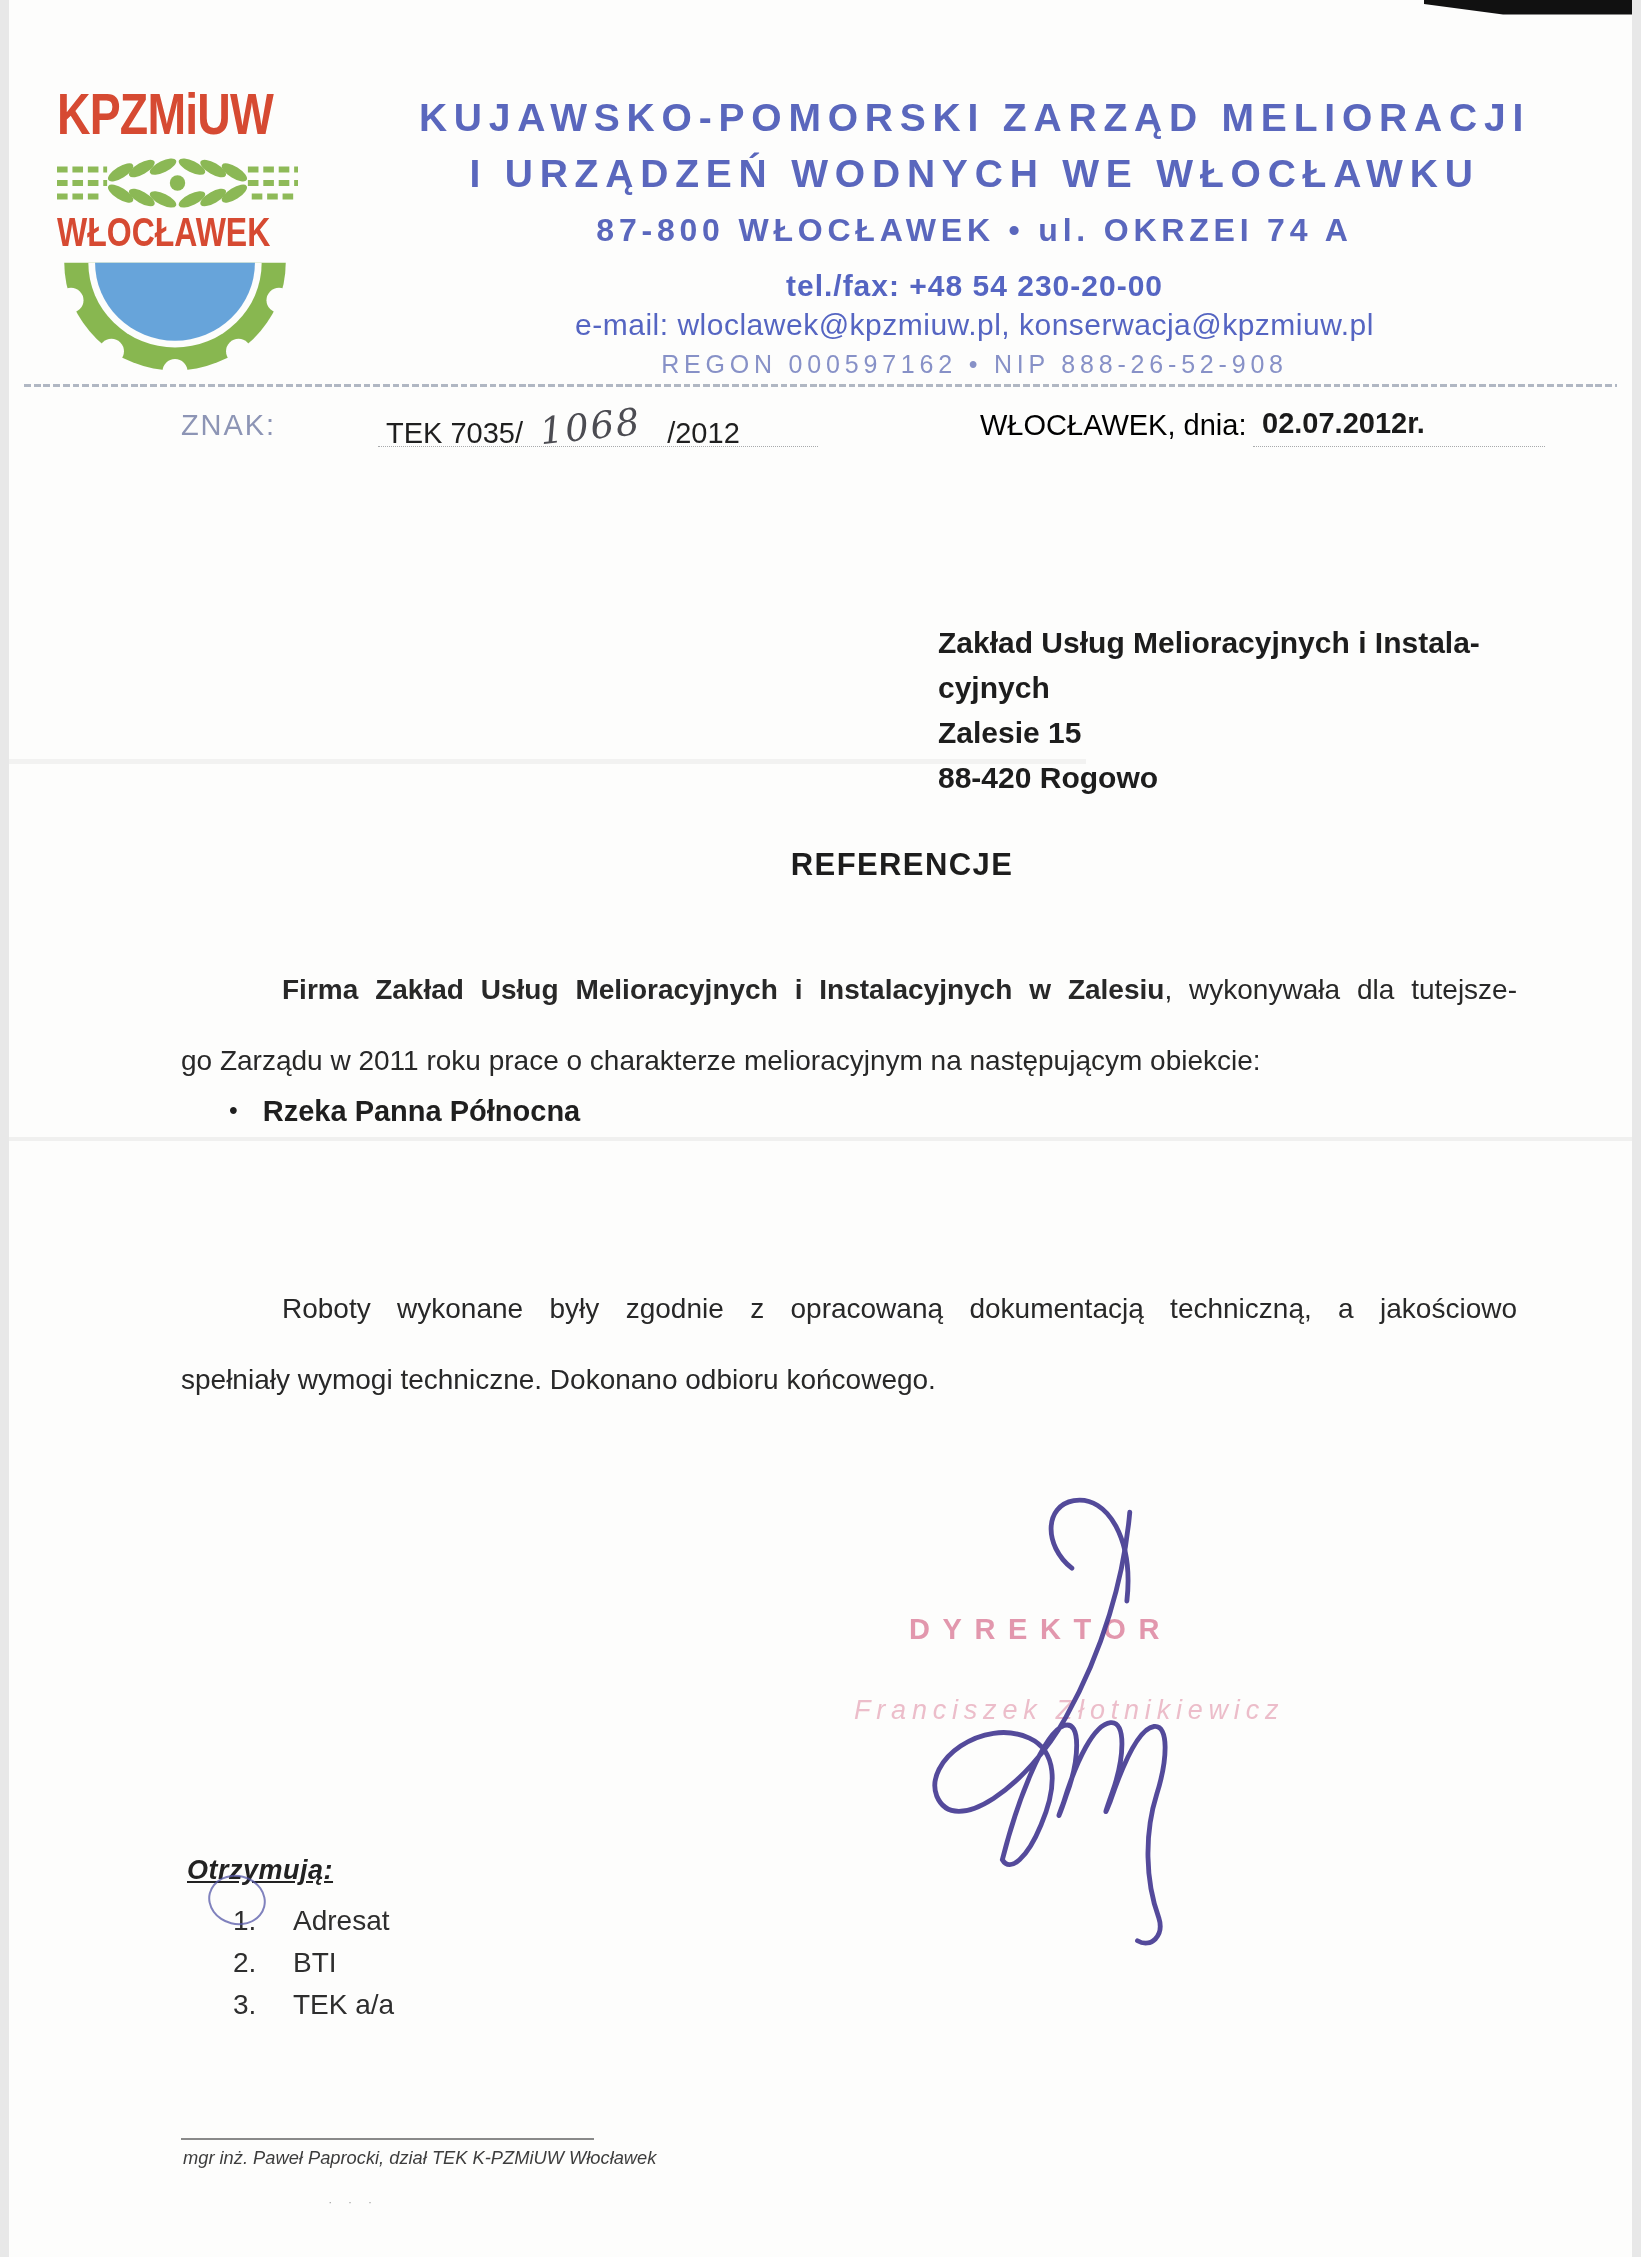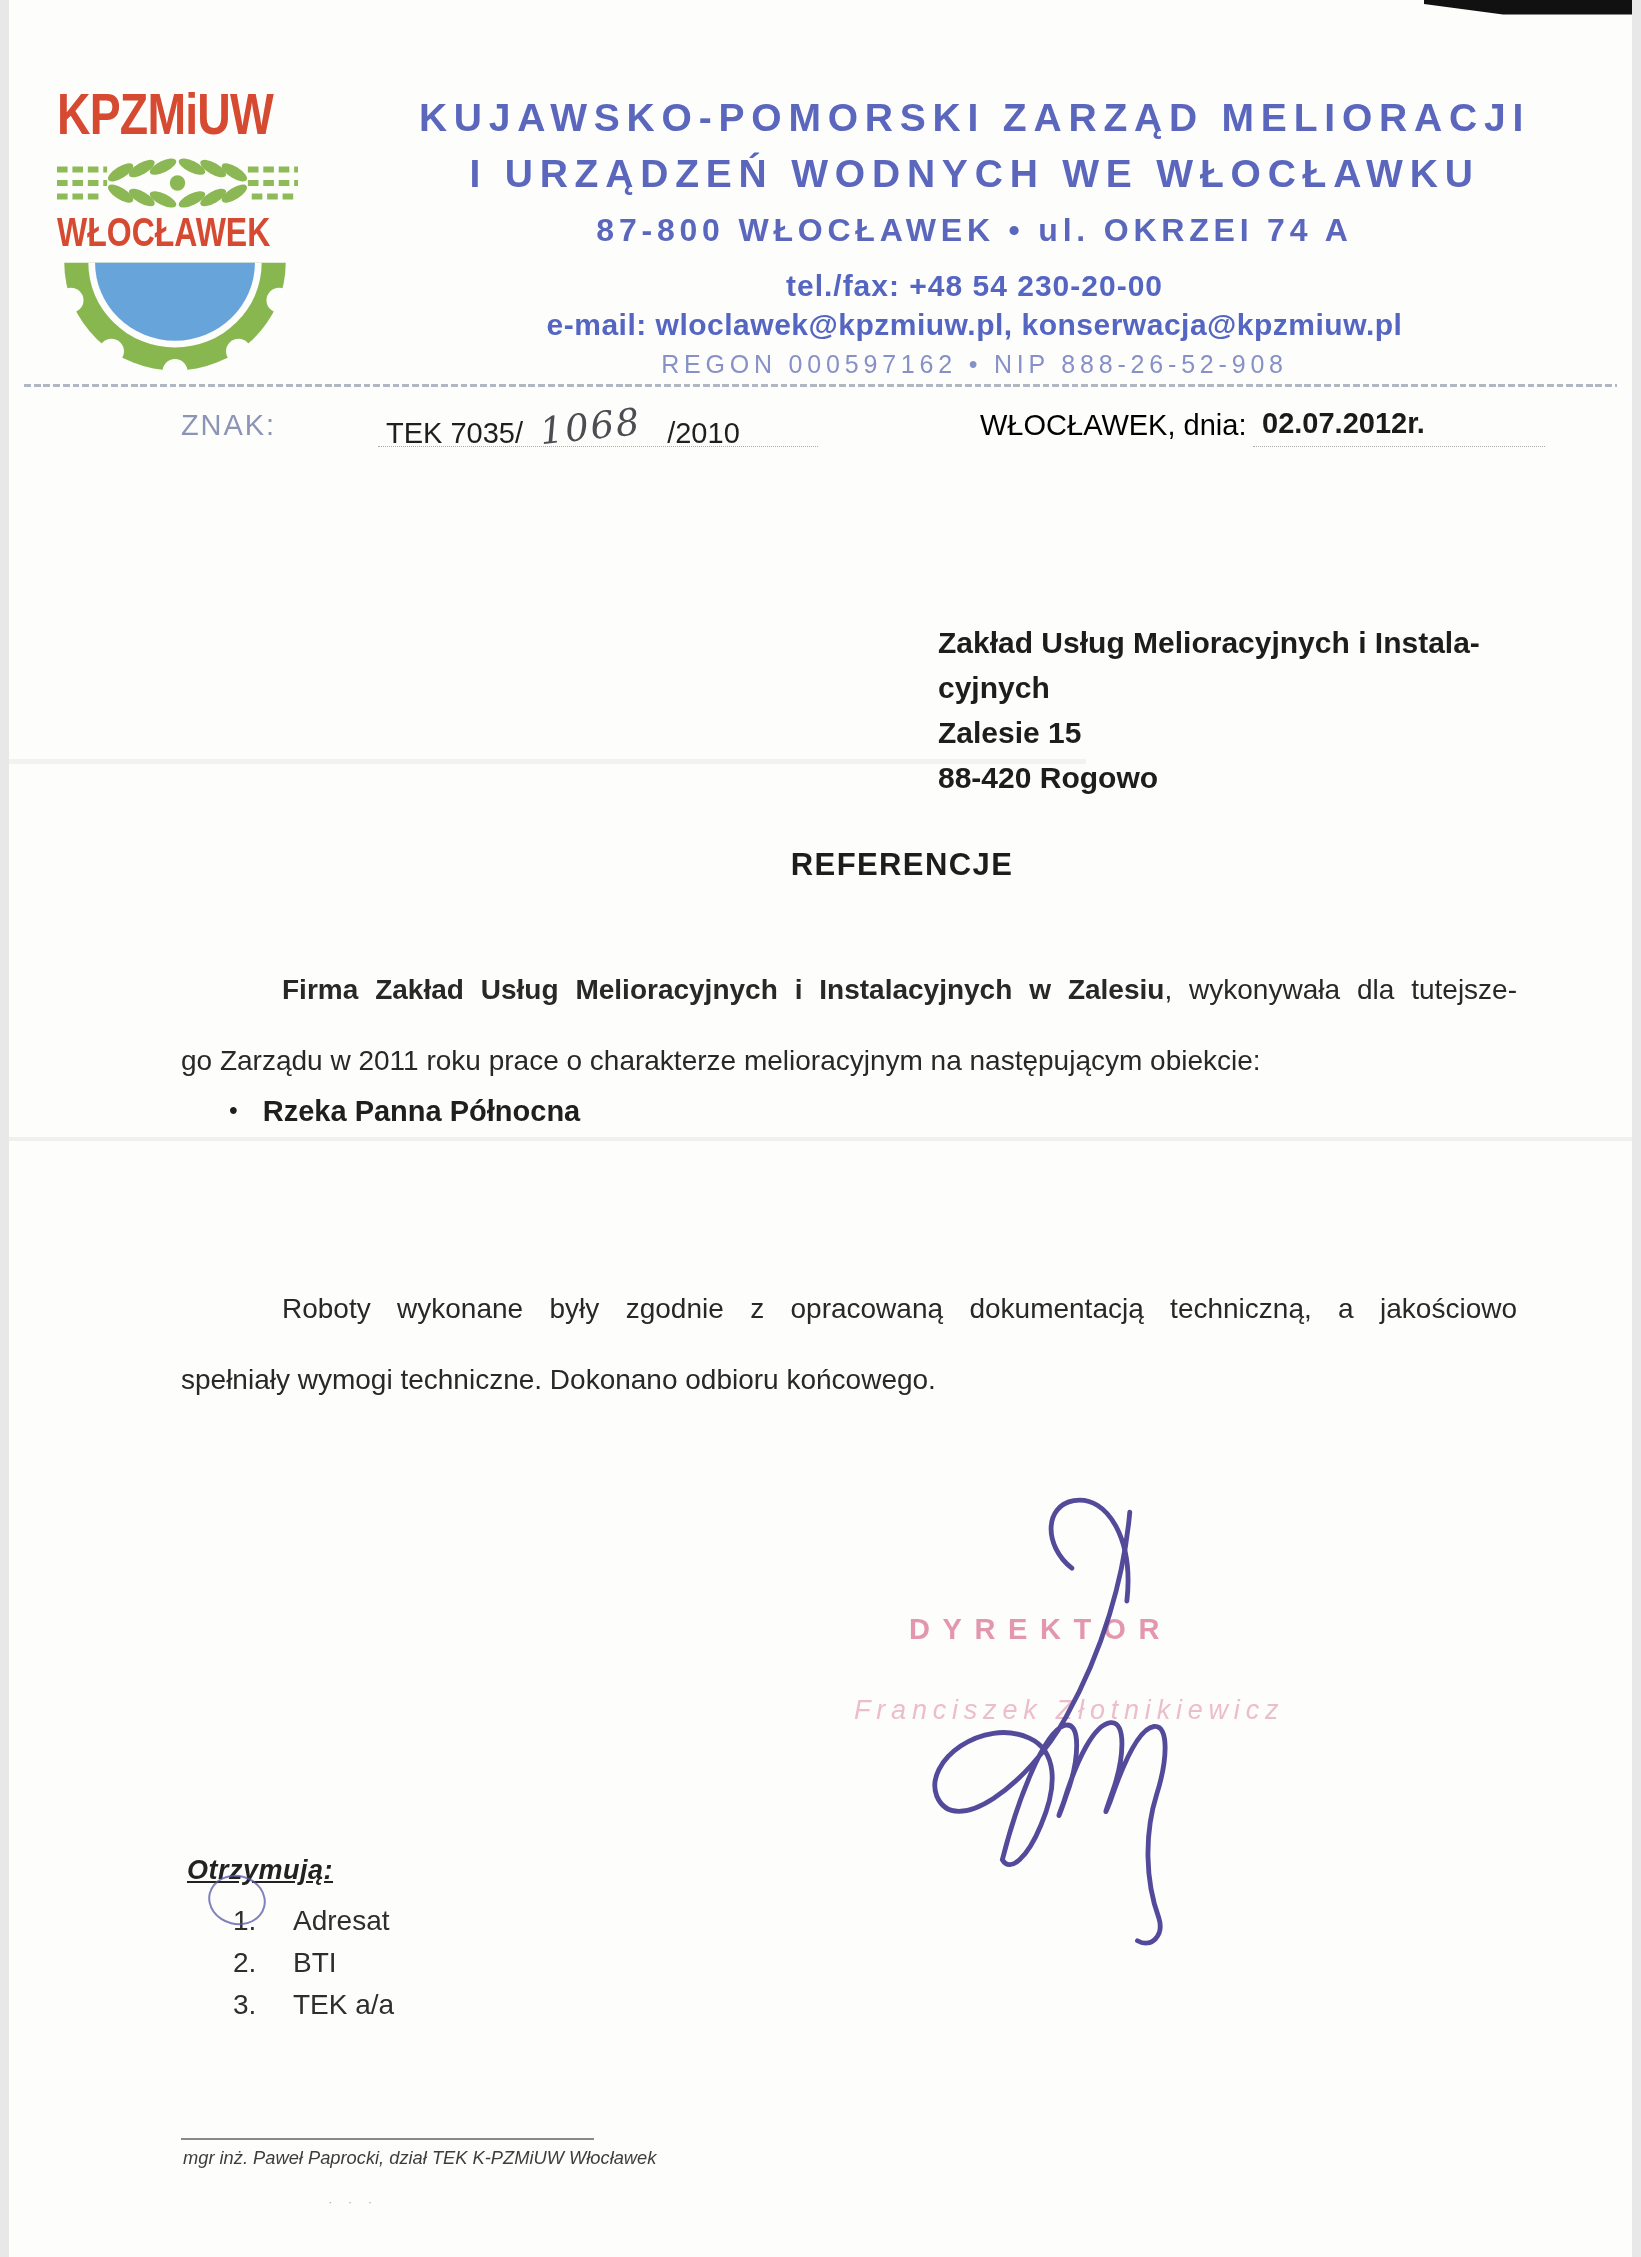--- a/index.html
+++ b/index.html
@@ -24,21 +24,21 @@
     position:absolute; left:0; top:127px; font-size:40px; font-weight:bold; color:#d64a32;
     transform:scaleX(.80); transform-origin:left top; white-space:nowrap; line-height:1;
   }
   .logo-emblem{position:absolute; left:1.9px; top:170px;}
   
   .hdr{position:absolute; left:309px; width:1313px; text-align:center; white-space:nowrap; line-height:1;}
   .hdr1{top:98px; font-size:39px; font-weight:bold; letter-spacing:6.8px; color:#5a67bd;}
   .hdr2{top:154px; font-size:39px; font-weight:bold; letter-spacing:6.8px; color:#5a67bd;}
   .hdr3{top:214px; font-size:32px; font-weight:bold; letter-spacing:4.8px; color:#5a67bd;}
   .hdr4{top:271px; font-size:30px; font-weight:bold; letter-spacing:1px; color:#5565c2;}
-  .hdr5{top:310px; font-size:30px; font-weight:bold; letter-spacing:0.5px; color:#5565c2;}
+  .hdr5{top:310px; font-size:30px; font-weight:normal; letter-spacing:0.5px; color:#5565c2;}
   .hdr6{top:352px; font-size:25px; letter-spacing:4.8px; color:#8791c7;}
   .hsep{
     position:absolute; left:15.4px; right:15.4px; top:384px; height:2.9px; opacity:.75;
     background:repeating-linear-gradient(90deg,#97a0b0 0 6.8px, rgba(151,160,176,0) 6.8px 9.7px);
   }
   
   .znak-label{position:absolute; left:172px; top:409px; font-size:29px; color:#8d95b5; letter-spacing:1.9px;}
   .znak-value{position:absolute; left:377px; top:409px; font-size:29px; color:#1f1f1f; white-space:nowrap;}
   .znak-value .hand{
     display:inline-block; font-family:"DejaVu Serif",serif; font-style:italic; font-size:37px;
@@ -142,21 +142,21 @@
   <div class="hdr hdr1">KUJAWSKO-POMORSKI ZARZĄD MELIORACJI</div>
   <div class="hdr hdr2">I URZĄDZEŃ WODNYCH WE WŁOCŁAWKU</div>
   <div class="hdr hdr3">87-800 WŁOCŁAWEK  •  ul. OKRZEI 74 A</div>
   <div class="hdr hdr4">tel./fax:  +48 54 230-20-00</div>
   <div class="hdr hdr5">e-mail:  wloclawek@kpzmiuw.pl, konserwacja@kpzmiuw.pl</div>
   <div class="hdr hdr6">REGON 000597162  •  NIP 888-26-52-908</div>
   <div class="hsep"></div>
 
   <div class="znak-label">ZNAK:</div>
   <div class="znak-value">
-    <span class="typed">TEK 7035/</span><span class="hand">1068</span><span class="typed">/2010</span>
+    <span class="typed">TEK 7035/</span><span class="hand">1068</span><span class="typed">/2012</span>
   </div>
   <div class="dotline dl1"></div>
   <div class="place-date-label">WŁOCŁAWEK, dnia:</div>
   <div class="date-value">02.07.2012r.</div>
   <div class="dotline dl2"></div>
 
   <div class="addressee">
     <div>Zakład Usług Melioracyjnych i Instala-</div>
     <div>cyjnych</div>
     <div>Zalesie 15</div>

